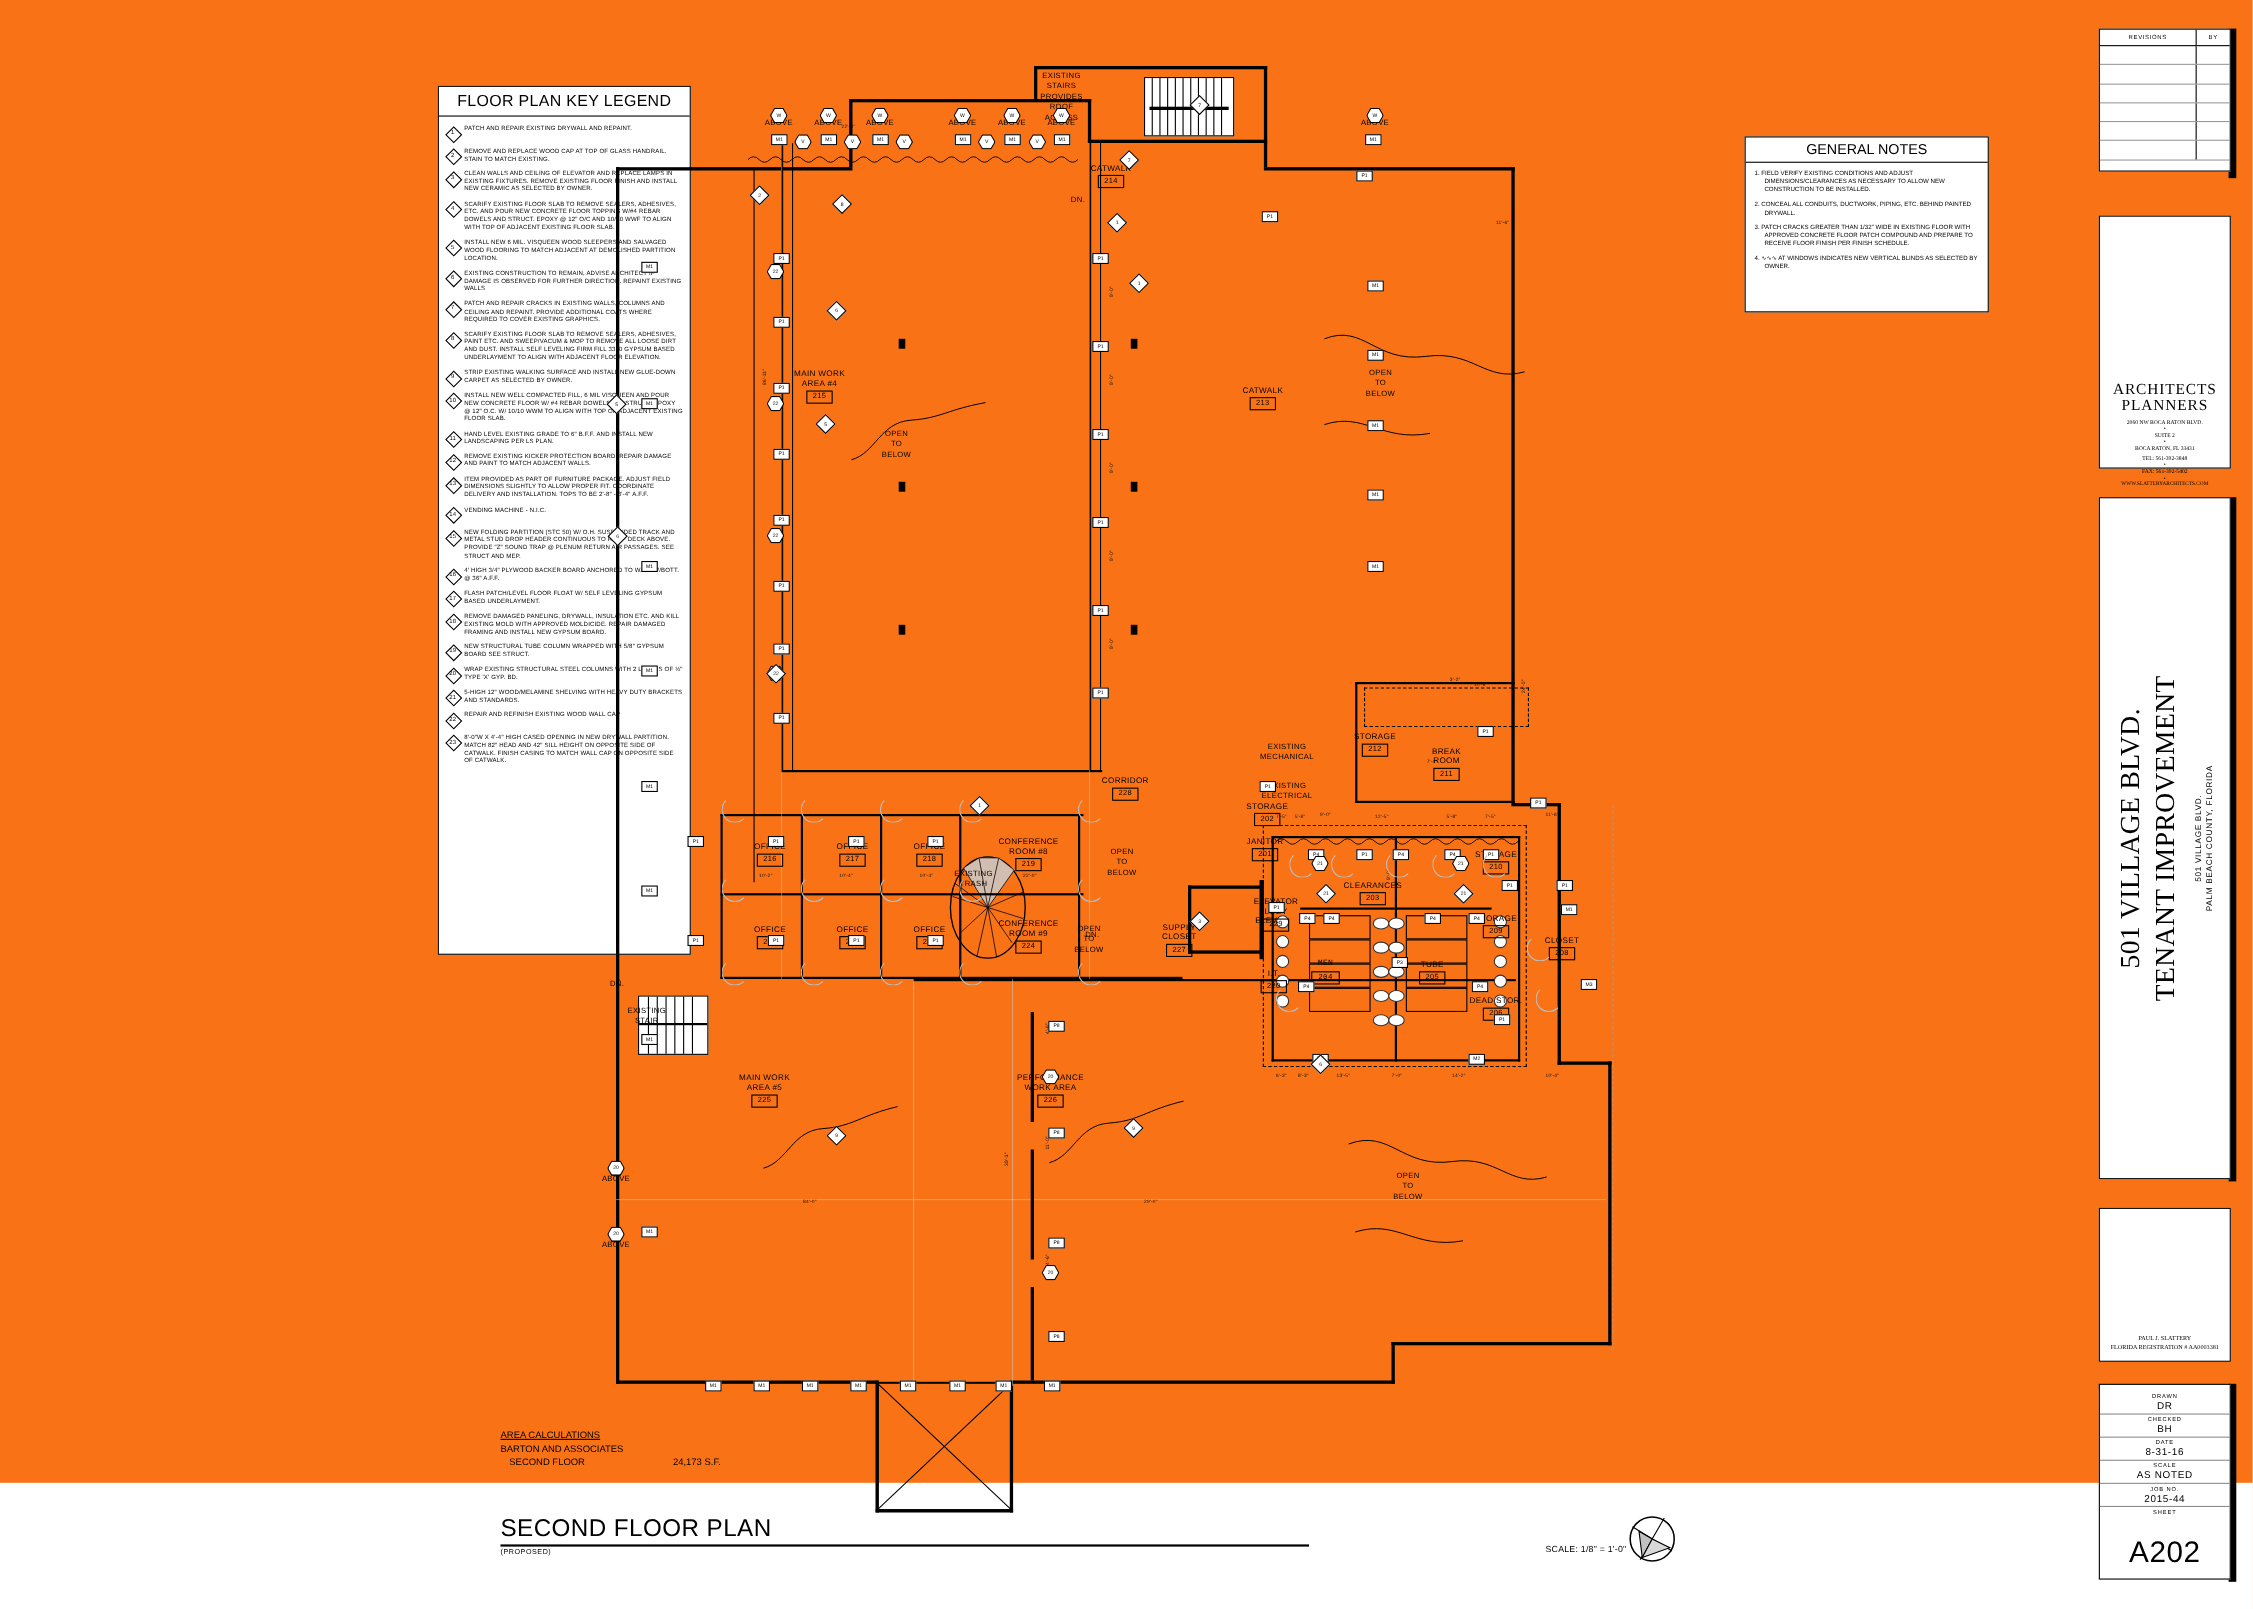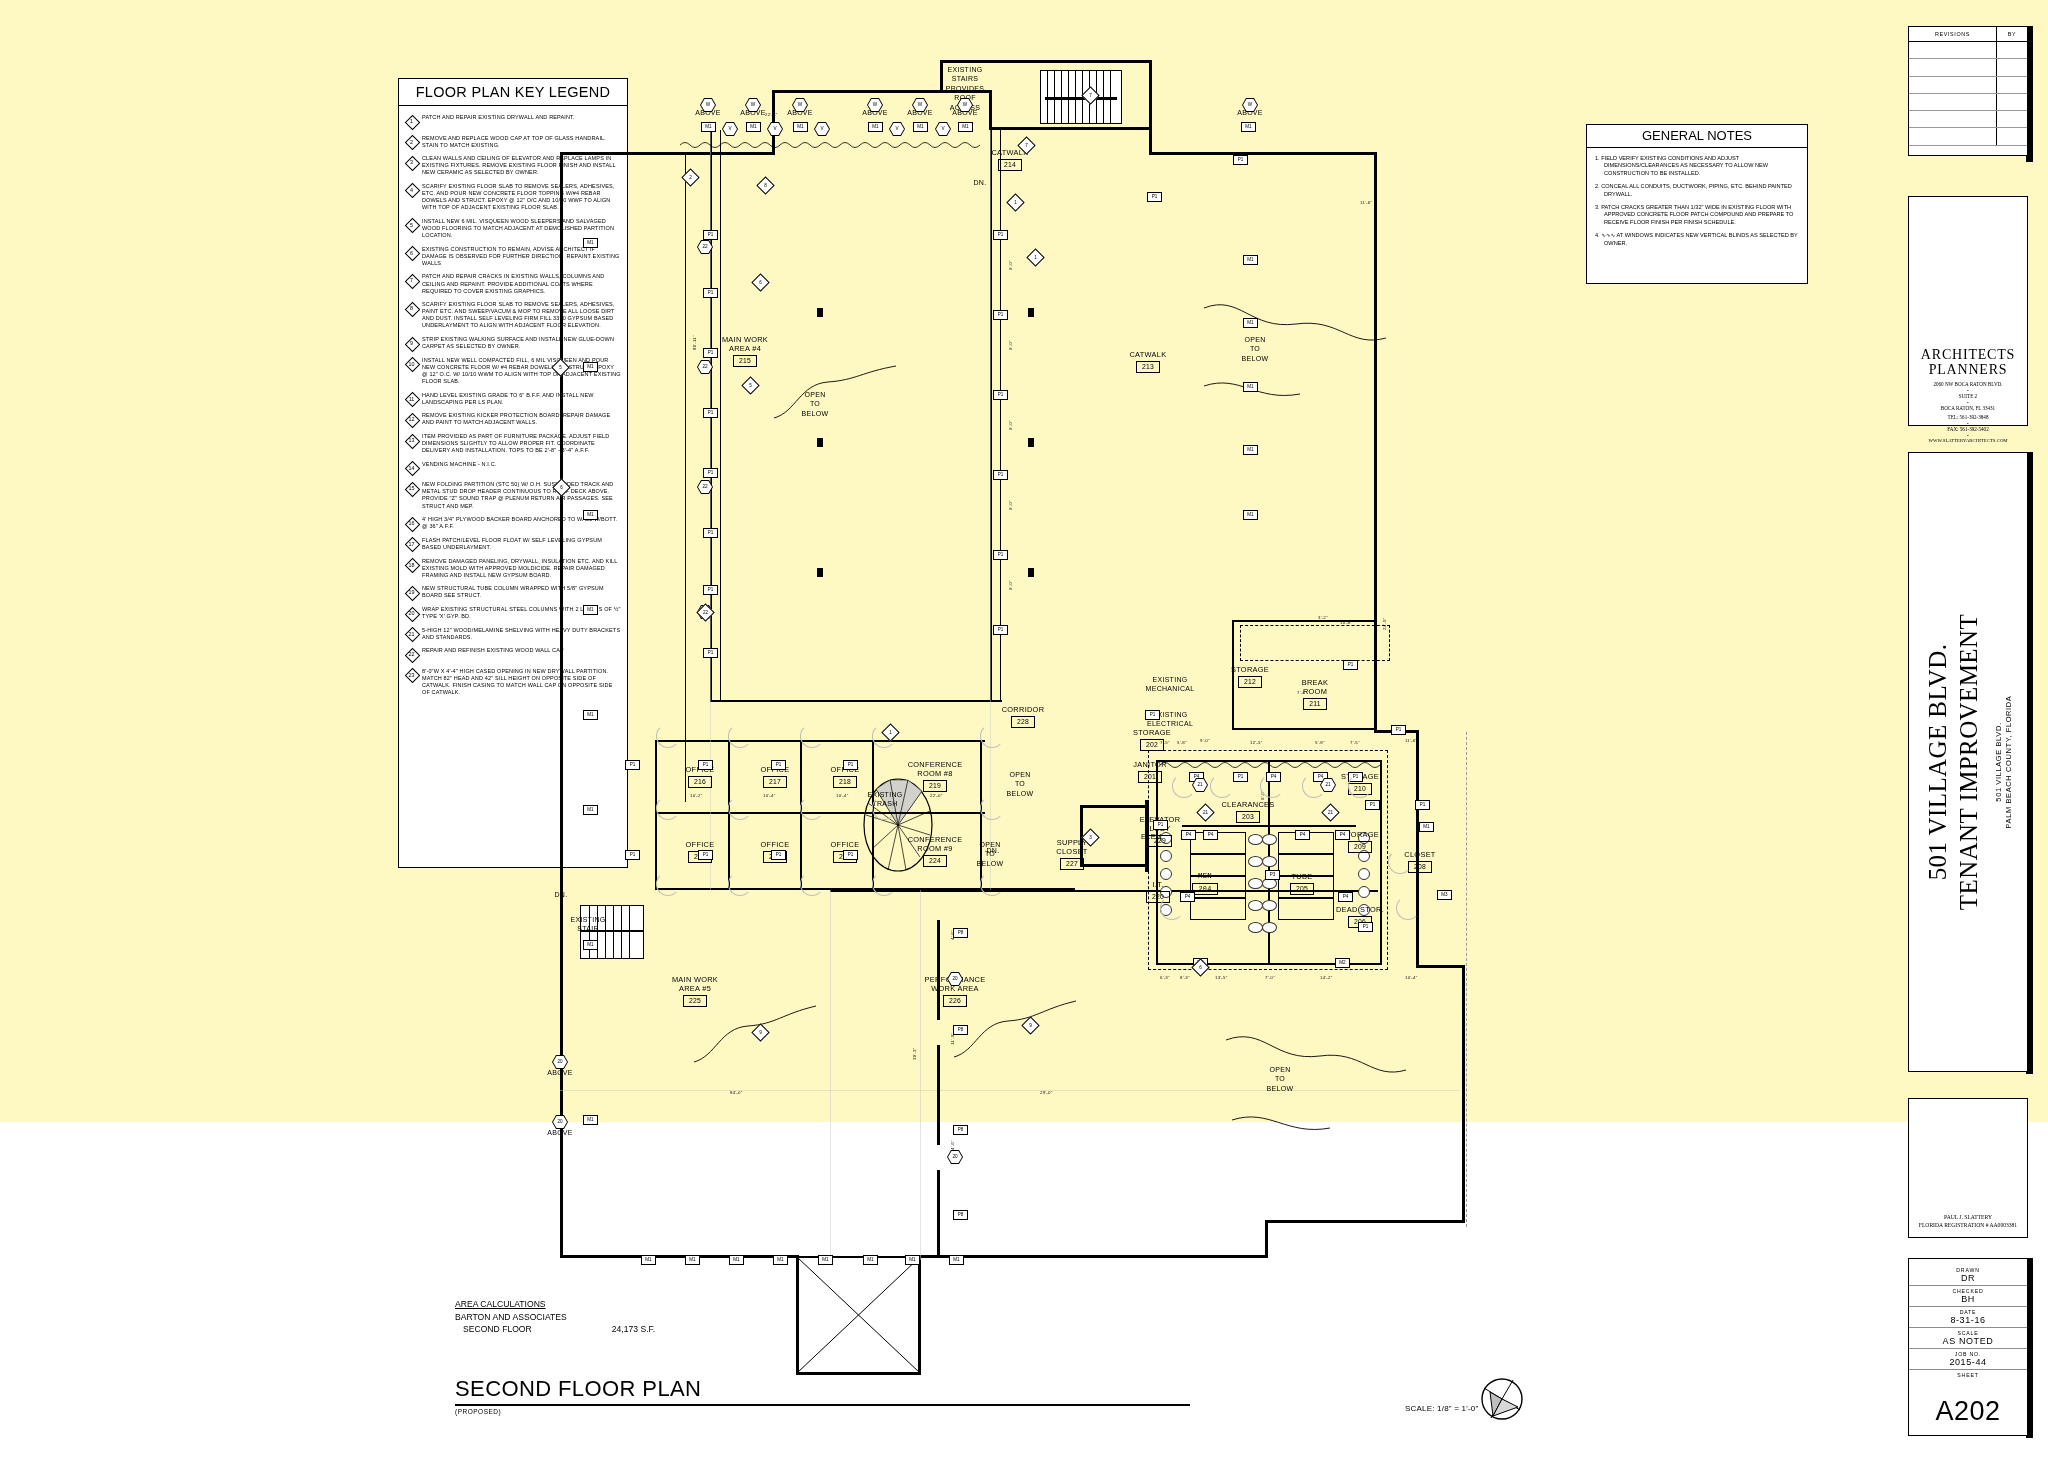--- a/index.html
+++ b/index.html
@@ -1,18 +1,18 @@
 <!DOCTYPE html>
 <html><head>
 <meta charset="utf-8">
 <style>
   html,body{margin:0;padding:0;background:#ffffff;}
   body{width:2048px;height:1463px;position:relative;overflow:hidden;
        font-family:"Liberation Sans",sans-serif;color:#000;}
-  .sheet{position:absolute;left:0;top:0;width:2048px;height:1122px;background:#fef9c3;}
+  .sheet{position:absolute;left:0;top:0;width:2048px;height:1348px;background:#f97316;}
 
   
   .abs{position:absolute;}
   .bx{position:absolute;box-sizing:border-box;border:1px solid #000;background:#fff;}
 
   
   #legend{left:398px;top:78px;width:230px;height:790px;border:1.6px solid #000;background:#fff;}
   #legend .lg-title{height:26px;line-height:26px;text-align:center;font-size:14.5px;
         letter-spacing:.3px;border-bottom:1.6px solid #000;font-family:"Liberation Sans",sans-serif;}
   #legend .lg-body{padding:8px 6px 4px 4px;}

